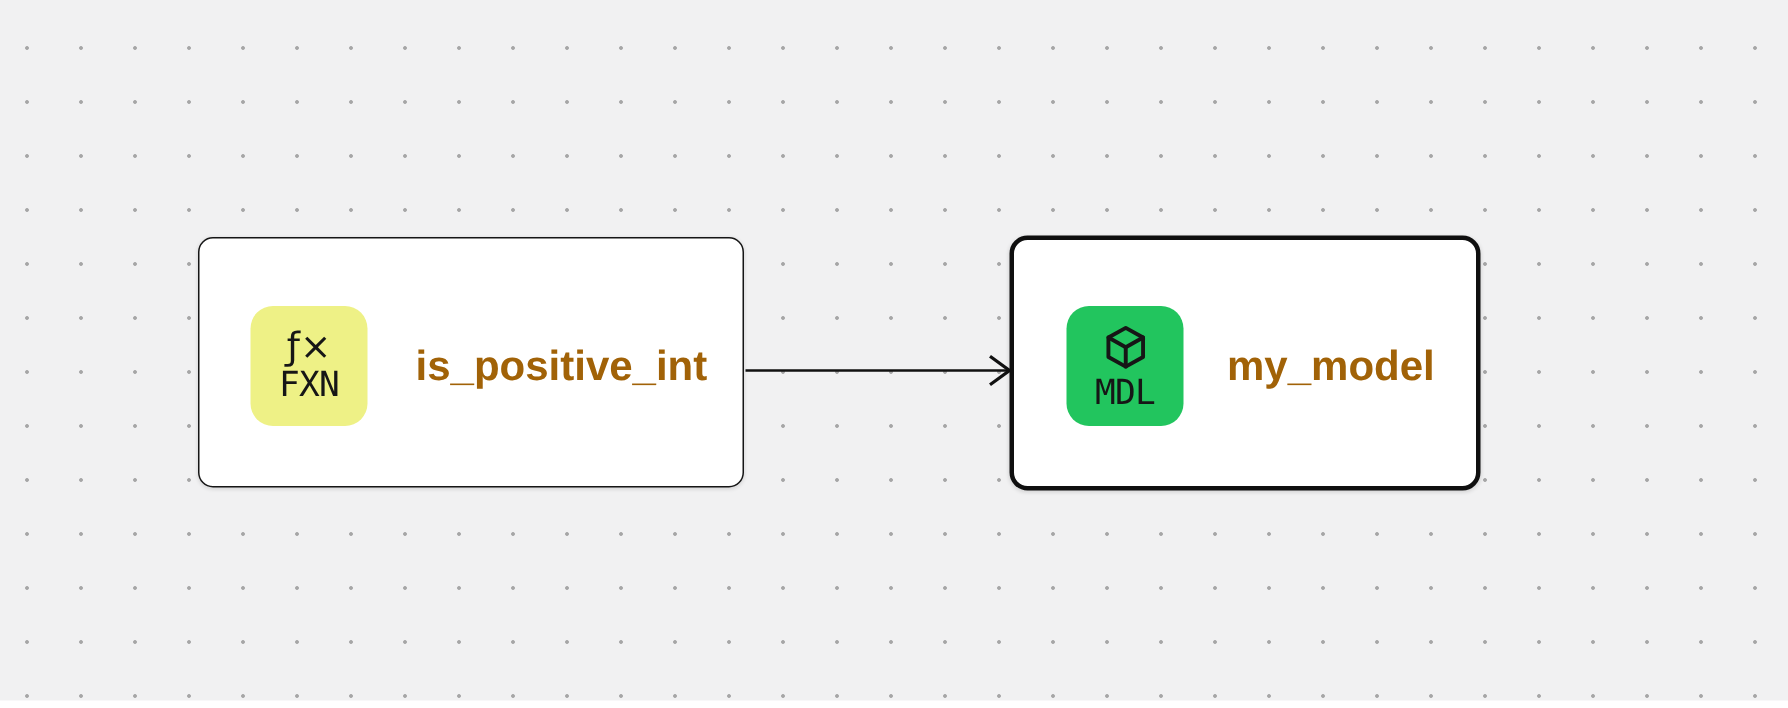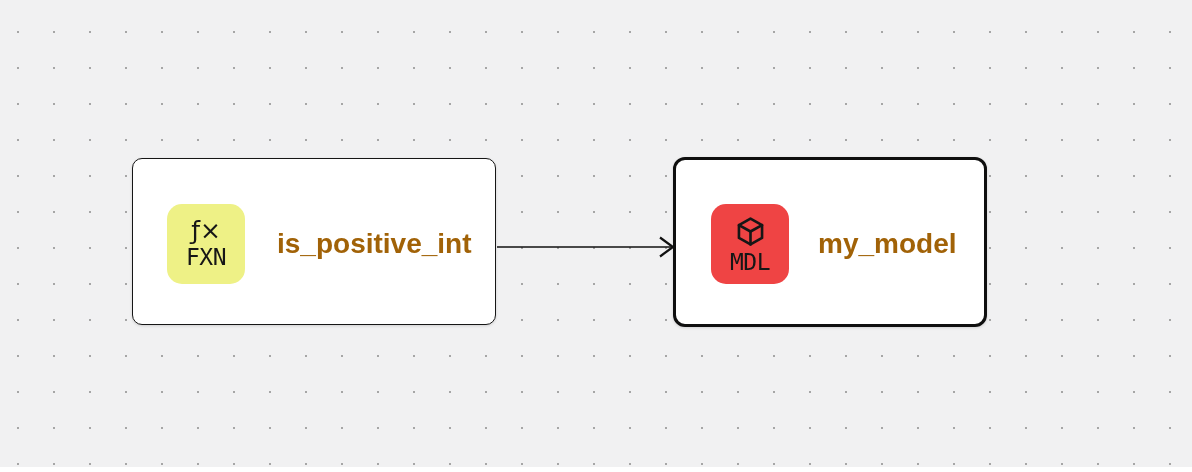--- a/index.html
+++ b/index.html
@@ -103,21 +103,21 @@
 
   <div class="node node--left">
     <div class="badge" style="background-color: rgb(238, 241, 134);">
       <span class="badge-icon">ƒ×</span>
       <span class="badge-text">FXN</span>
     </div>
     <span class="node-label">is_positive_int</span>
   </div>
 
   <div class="node node--right">
-    <div class="badge" style="background-color: #ef4444;">
+    <div class="badge" style="background-color: #22c55e;">
       <span class="badge-icon">
         <svg width="33" height="33" viewBox="0 0 24 24" fill="none" stroke="#161616" stroke-width="1.9" stroke-linejoin="round" stroke-linecap="round">
           <polygon points="12,2.6 20.4,7.3 20.4,16.7 12,21.4 3.6,16.7 3.6,7.3"></polygon>
           <polyline points="3.6,7.3 12,12 20.4,7.3"></polyline>
           <line x1="12" y1="12" x2="12" y2="21.4"></line>
         </svg>
       </span>
       <span class="badge-text">MDL</span>
     </div>
     <span class="node-label">my_model</span>

